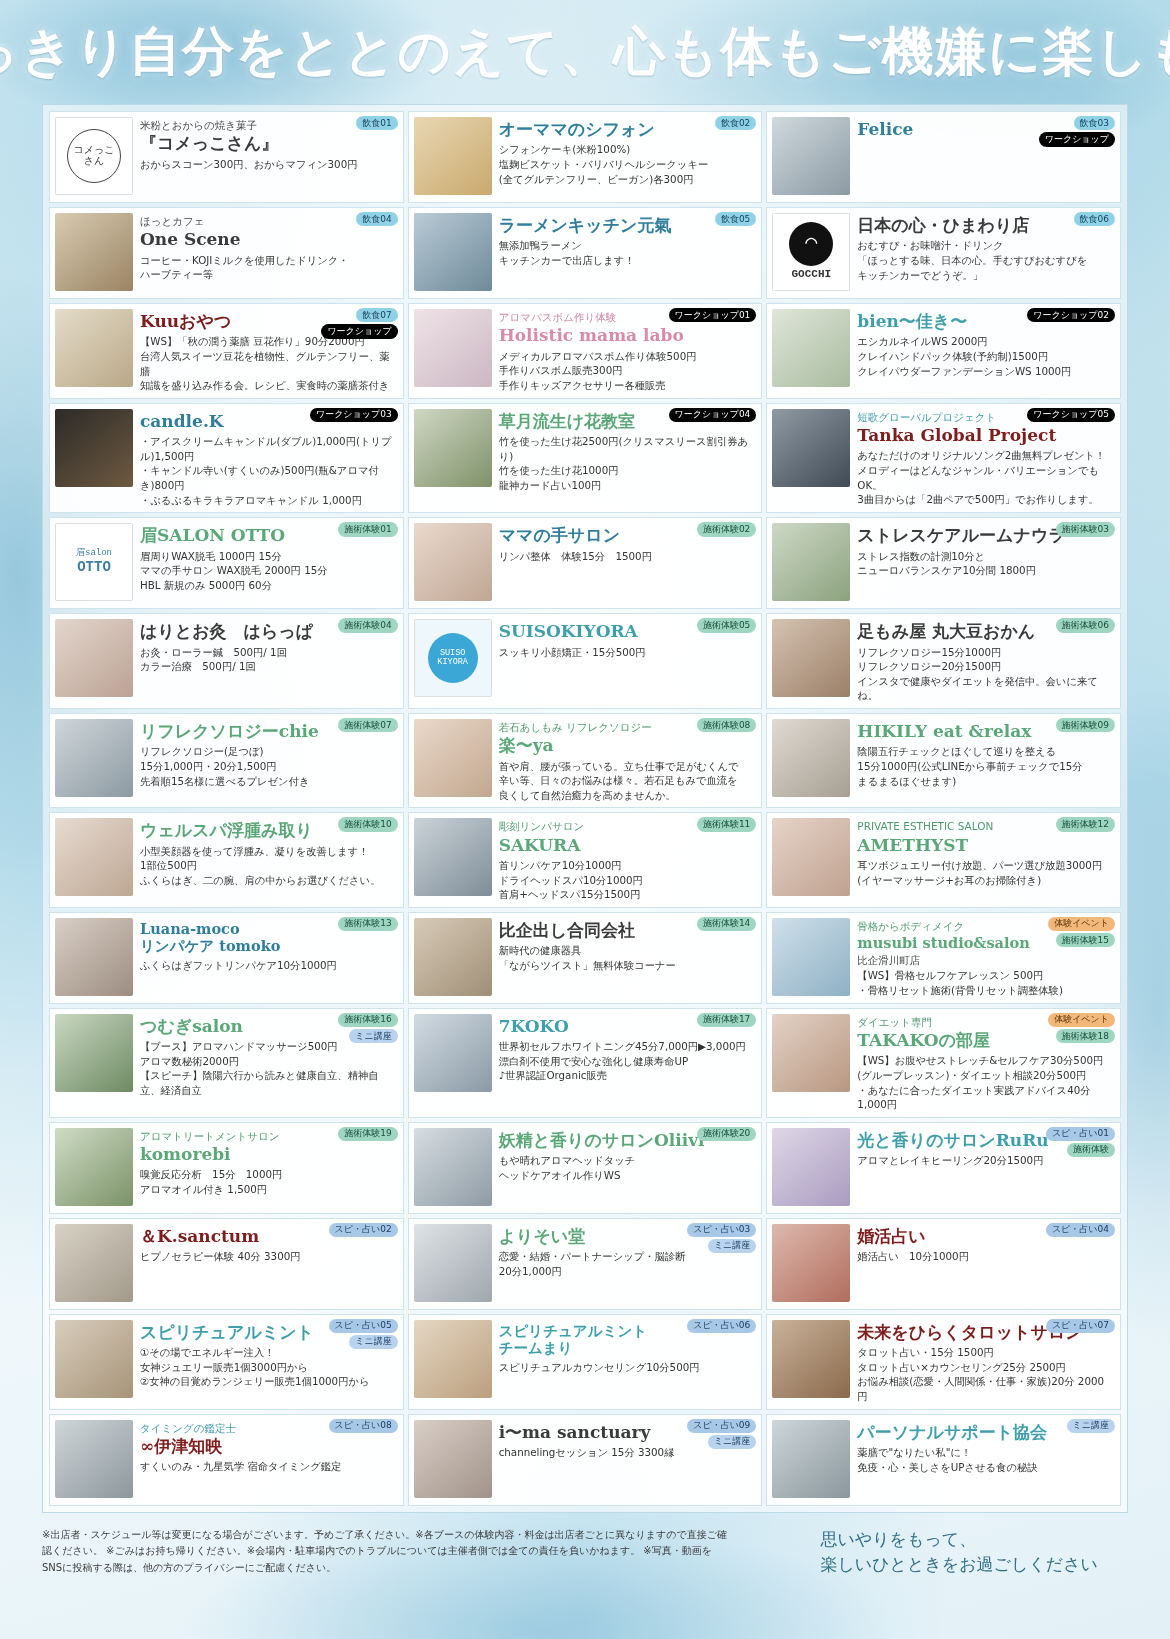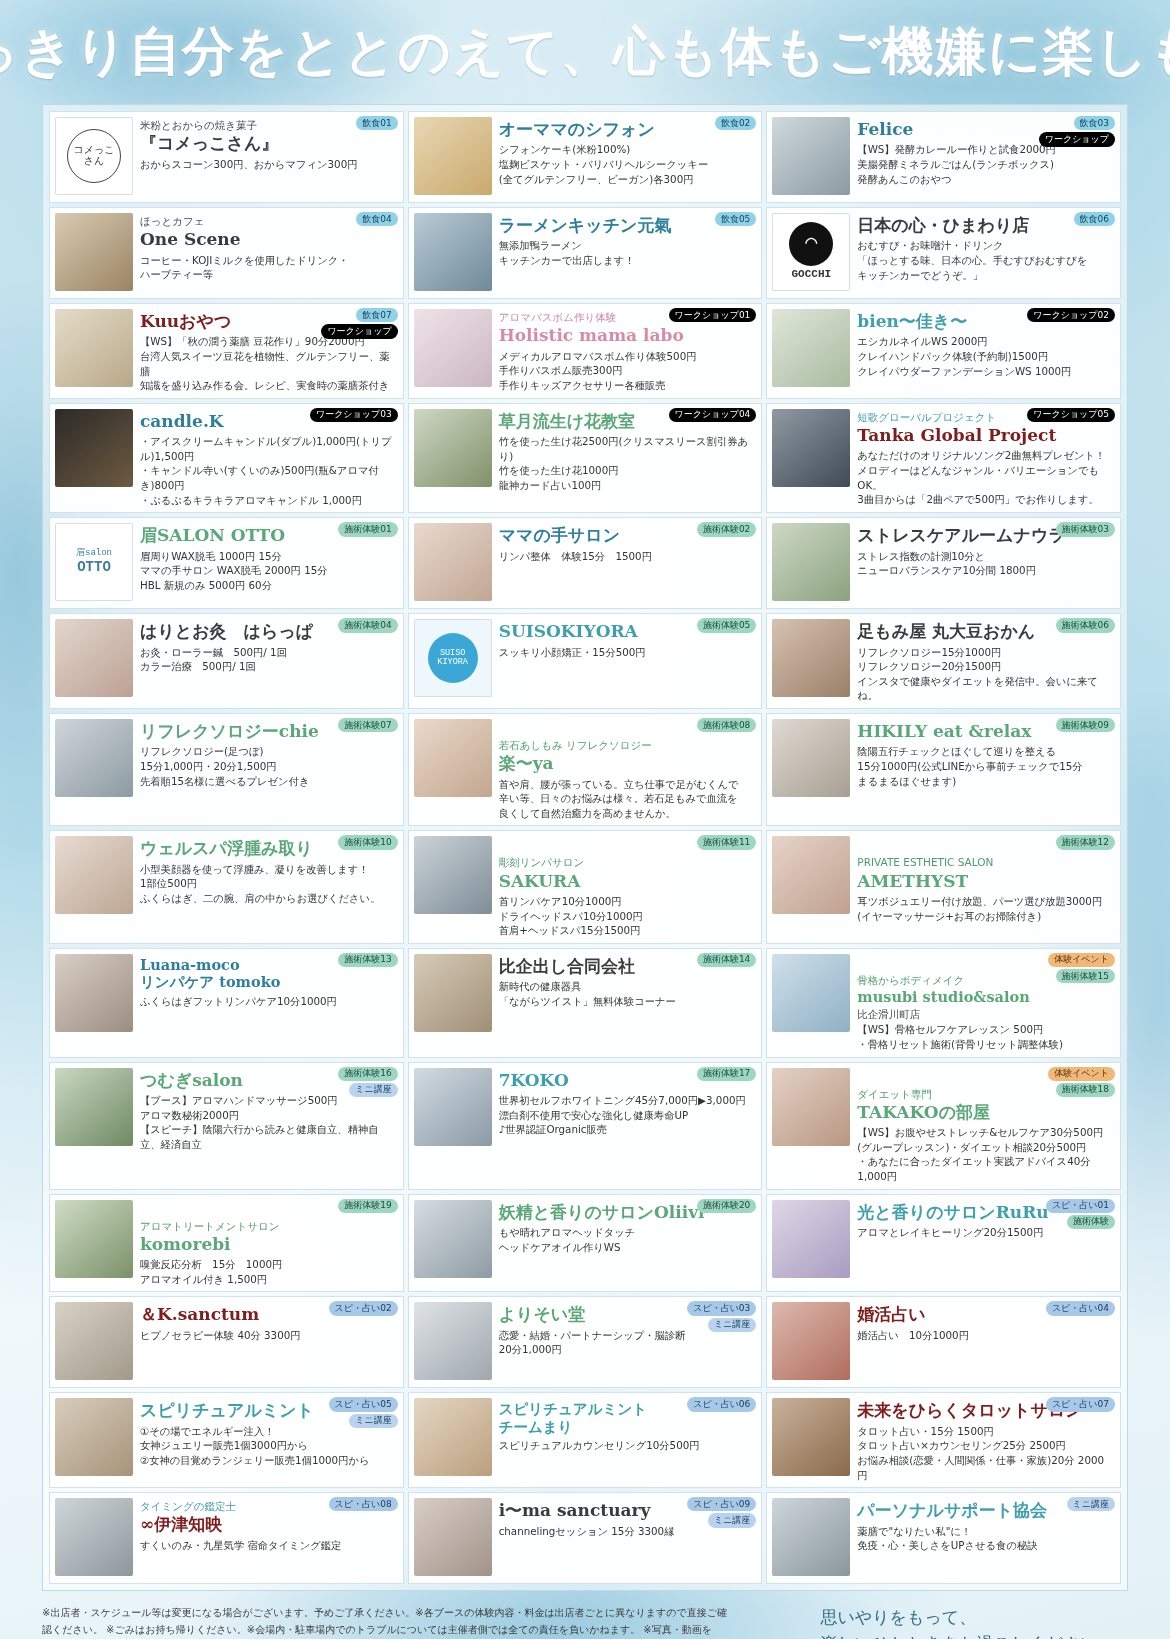--- a/index.html
+++ b/index.html
@@ -75,21 +75,21 @@
     background: #e8eef1;
   }
   .thumb .ph {
     position: absolute; inset: 0;
   }
   .body { flex: 1 1 auto; min-width: 0; padding-top: 2px; position: relative; }
   .pretitle {
     font-size: 10.5px; color: #4a4a4a; line-height: 1.25; margin-bottom: 1px;
     font-family: "DejaVu Sans", "Liberation Sans", sans-serif;
   }
-  .pretitle.green { color: #4f9a6e; margin-top: 18px; }
+  .pretitle.green { color: #4f9a6e; }
   .pretitle.teal { color: #3f9aa7; }
   .pretitle.pink { color: #cf86a5; }
   .title {
     font-family: "DejaVu Serif", "Liberation Serif", serif;
     font-size: 17px; font-weight: 700; line-height: 1.2;
     margin-bottom: 3px;
     color: #2b6f86;
   }
   .title.t-blue { color: #2f7f9c; }
   .title.t-green { color: #5aa777; }
@@ -189,23 +189,20 @@
         <div class="tags">
           <span class="tag inshoku">飲食02</span>
         </div>
       </div>
       <div class="cell">
         <div class="thumb">
           <div class="ph" style="background:linear-gradient(140deg,#cfd9de 0%,#8d9aa3 100%)"></div>
         </div>
         <div class="body">
           <div class="title t-blue" style="white-space: pre-line;">Felice</div>
-          <div class="desc">【WS】発酵カレールー作りと試食2000円
-美腸発酵ミネラルごはん(ランチボックス)
-発酵あんこのおやつ</div>
         </div>
         <div class="tags">
           <span class="tag inshoku">飲食03</span>
           <span class="tag workshop">ワークショップ</span>
         </div>
       </div>
       <div class="cell">
         <div class="thumb">
           <div class="ph" style="background:linear-gradient(140deg,#d8cbb2 0%,#9a8463 100%)"></div>
         </div>

